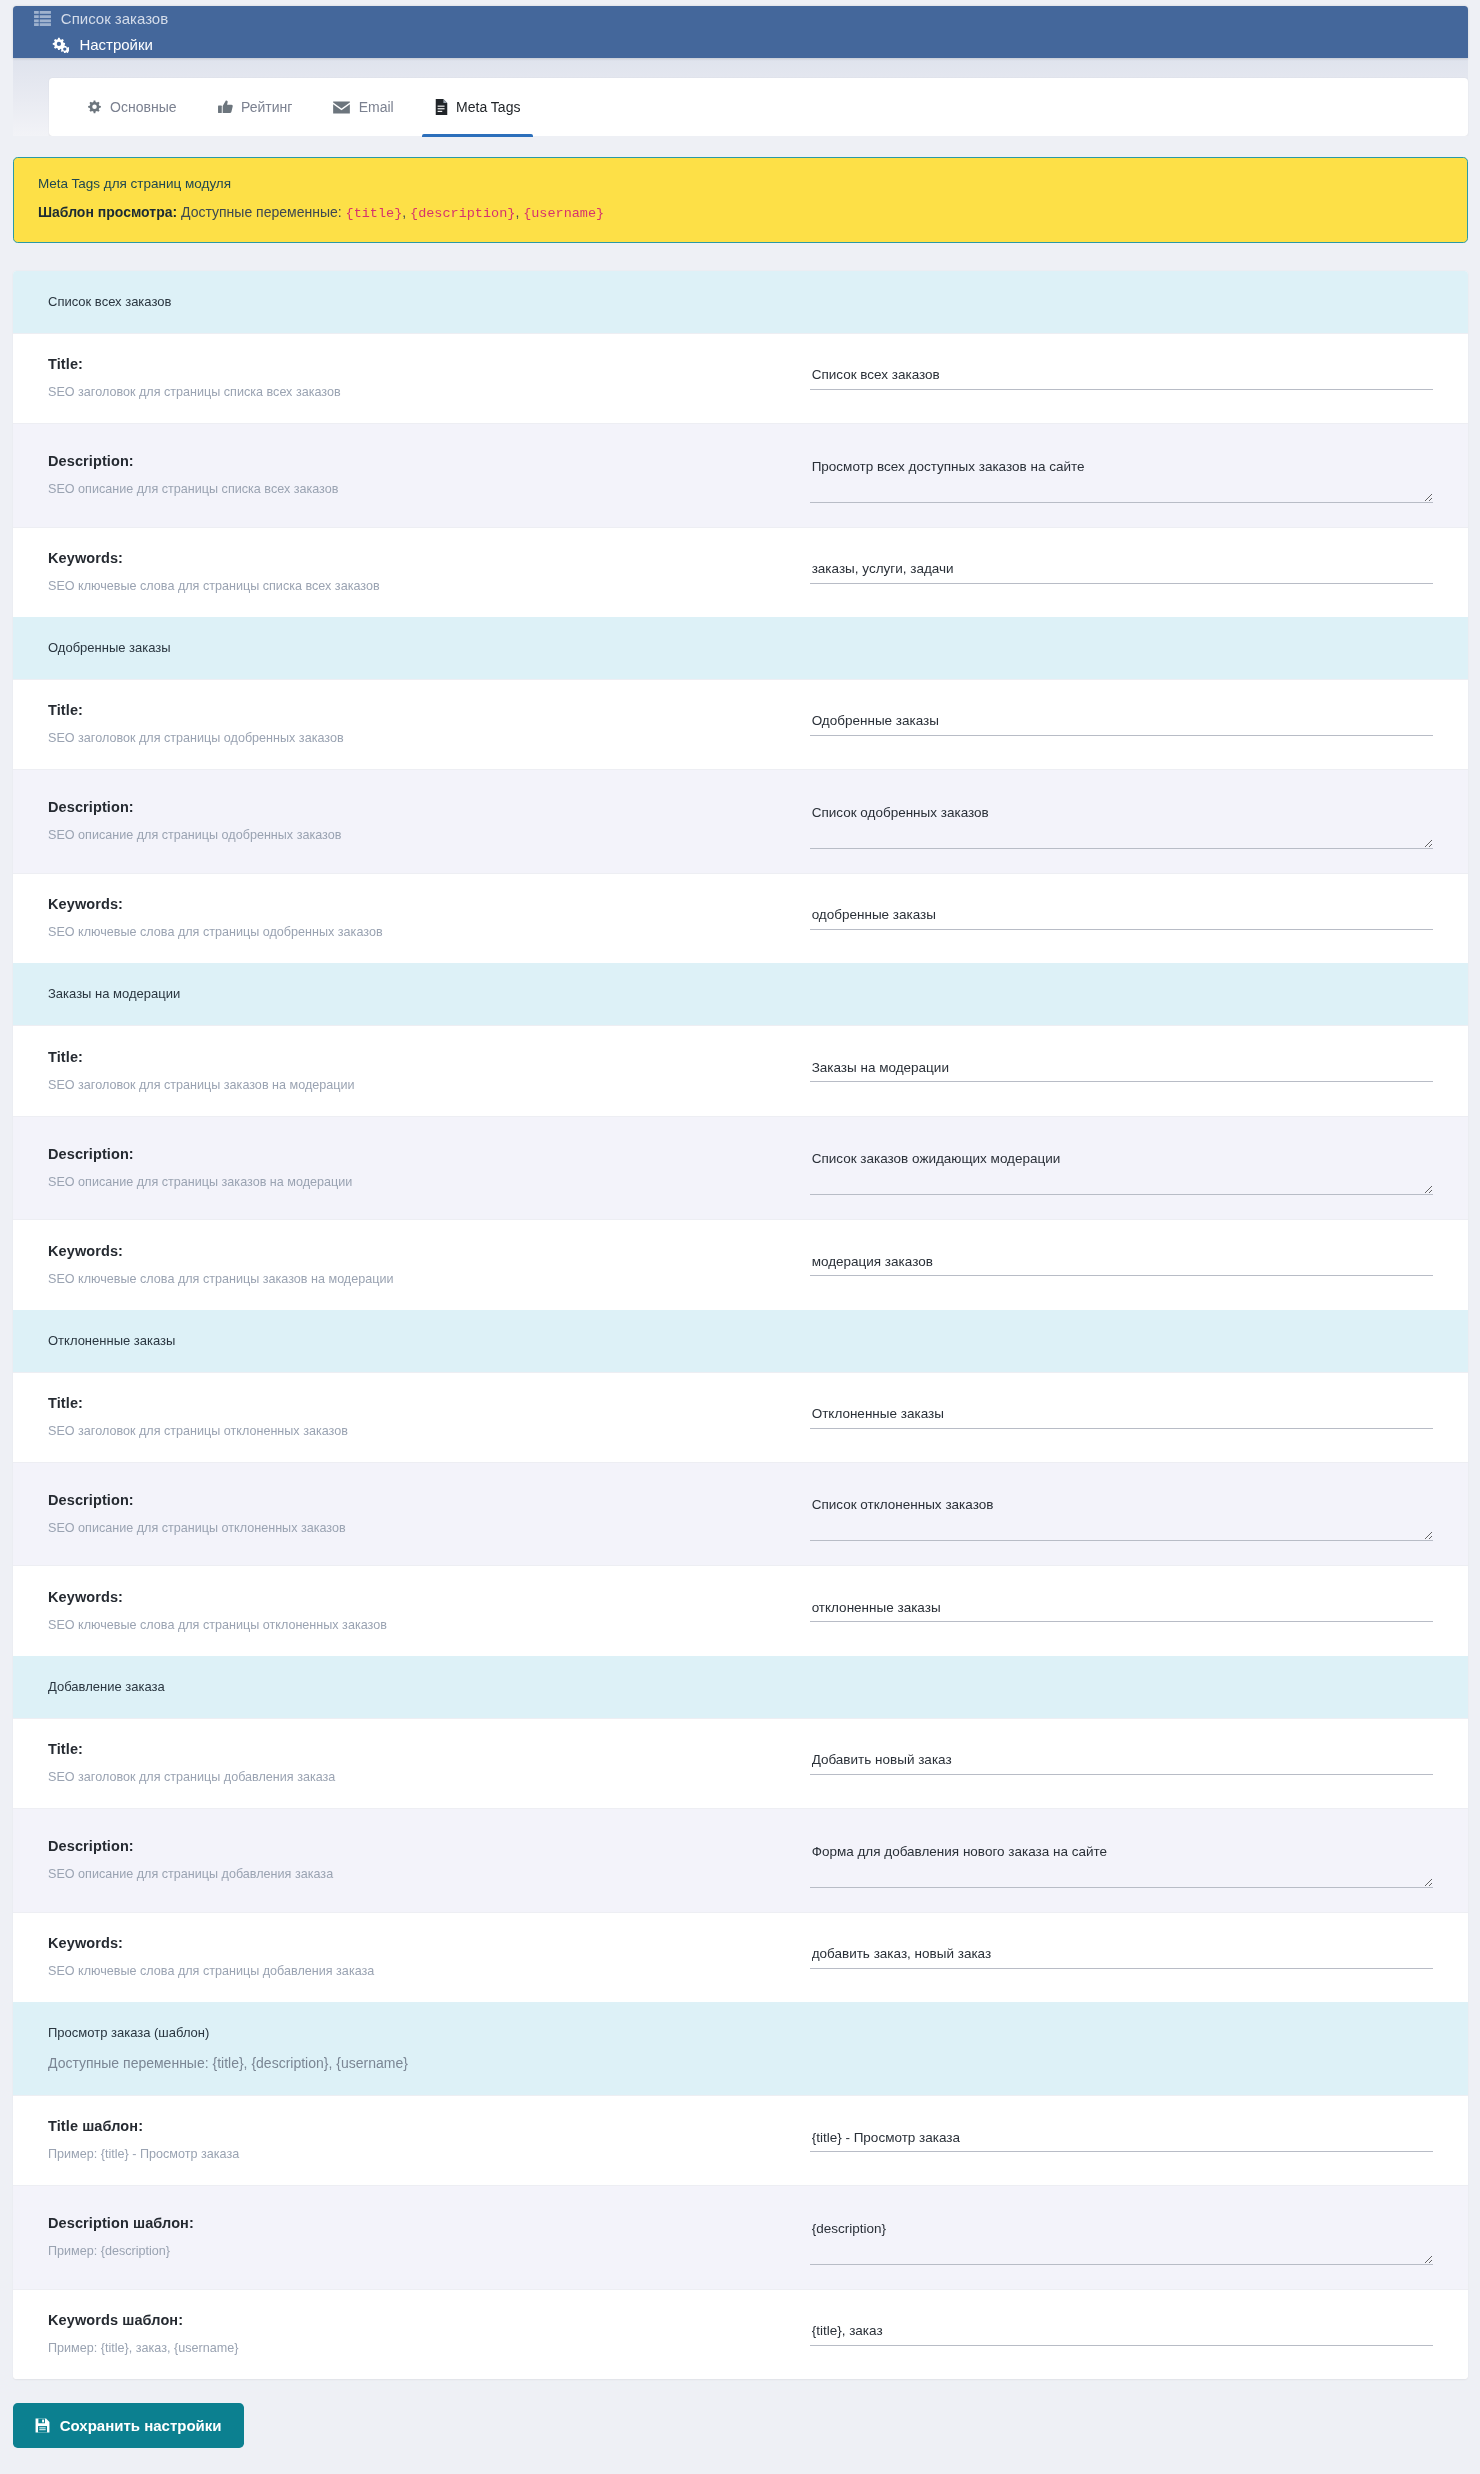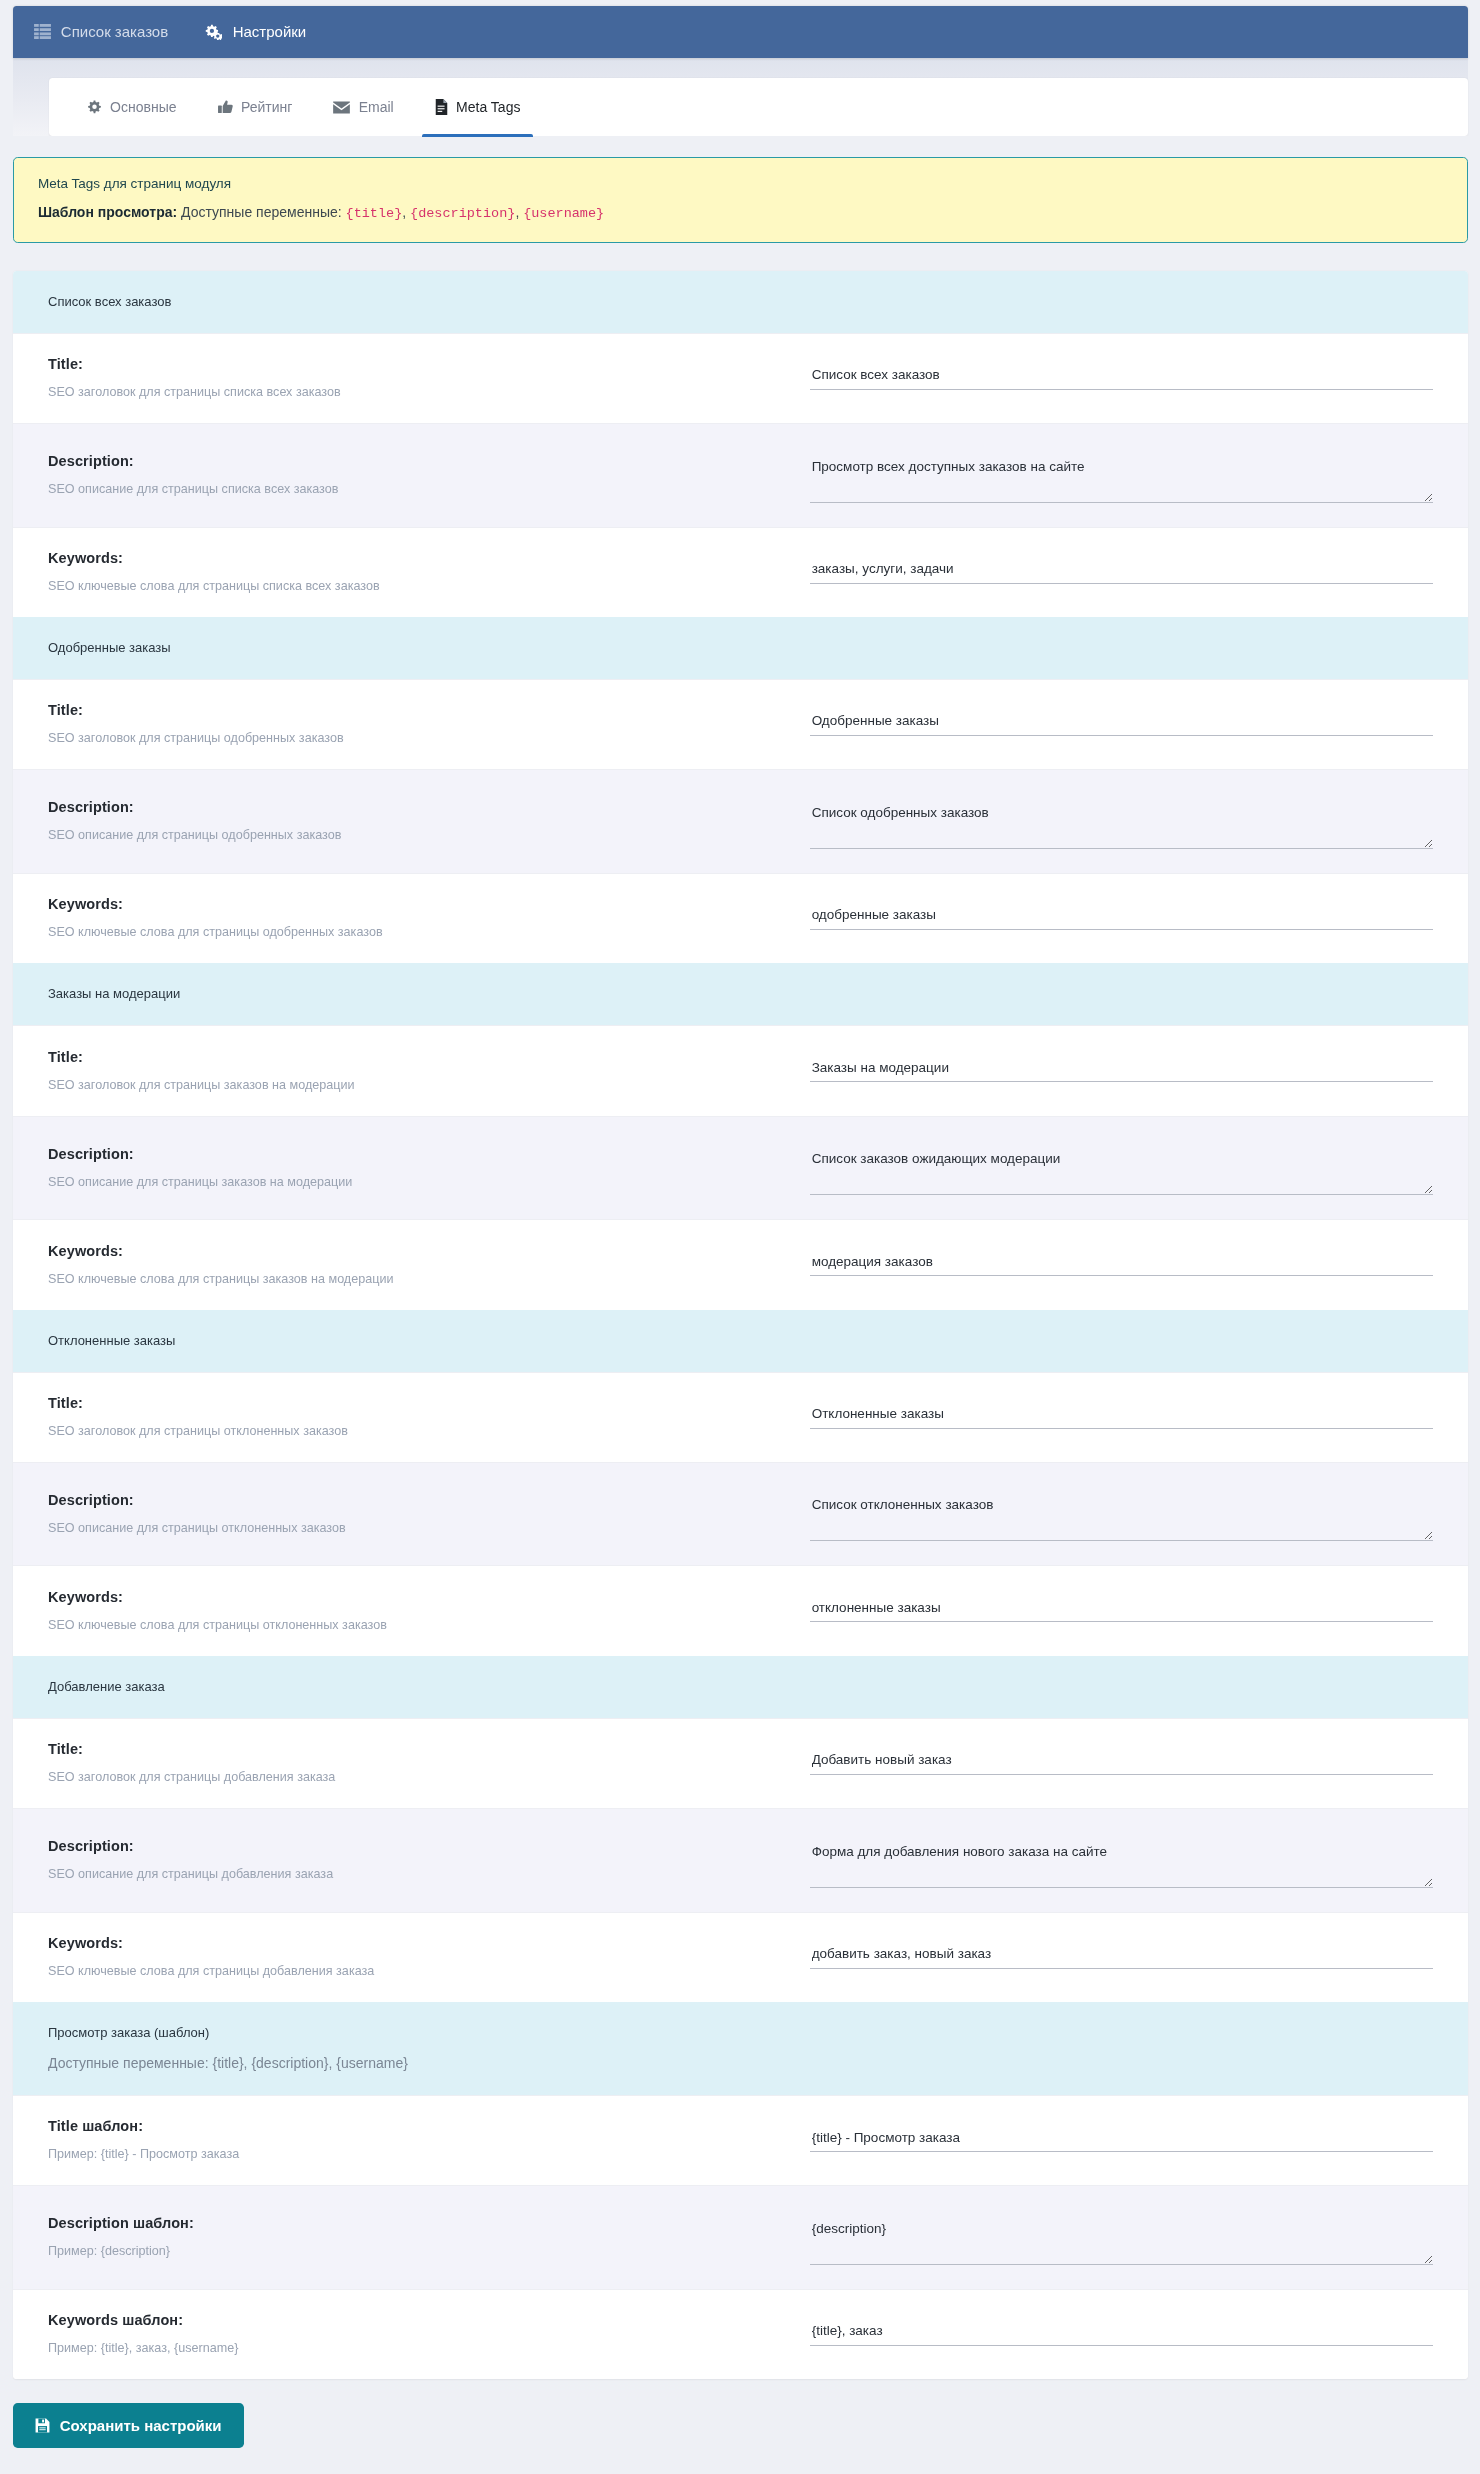--- a/index.html
+++ b/index.html
@@ -16,20 +16,21 @@
   .navbar {
     position: relative;
     margin: 5.6px 13px 0 13px;
     height: 52px;
     background: #44679b;
     border-radius: 3.7px 3.7px 0 0;
     display: flex;
     align-items: flex-start;
     padding-left: 20.5px;
     box-shadow: 0 0.9px 2.8px rgba(0,0,0,.12);
+    flex-direction: column;
   }
   .nav-item {
     display: flex;
     align-items: center;
     gap: 10.3px;
     height: 52px;
     padding: 0 18.6px 0 0;
     font-size: 15px;
     color: #d4dcea;
     white-space: nowrap;
@@ -81,21 +82,21 @@
   .tab-ico svg { display:block; }
 
   
   .page {
     margin: 0 13px;
     padding: 20.5px 0 0 0;
     background: #eef0f5;
   }
 
   .alert {
-    background: #fef9c3;
+    background: #fde047;
     border: 0.9px solid #2a9aa5;
     border-radius: 4.7px;
     padding: 18.6px 24px 20.5px 24px;
     margin-bottom: 28px;
   }
   .alert-line1 {
     font-size: 13.5px;
     color: #21484f;
     margin-bottom: 13px;
   }

